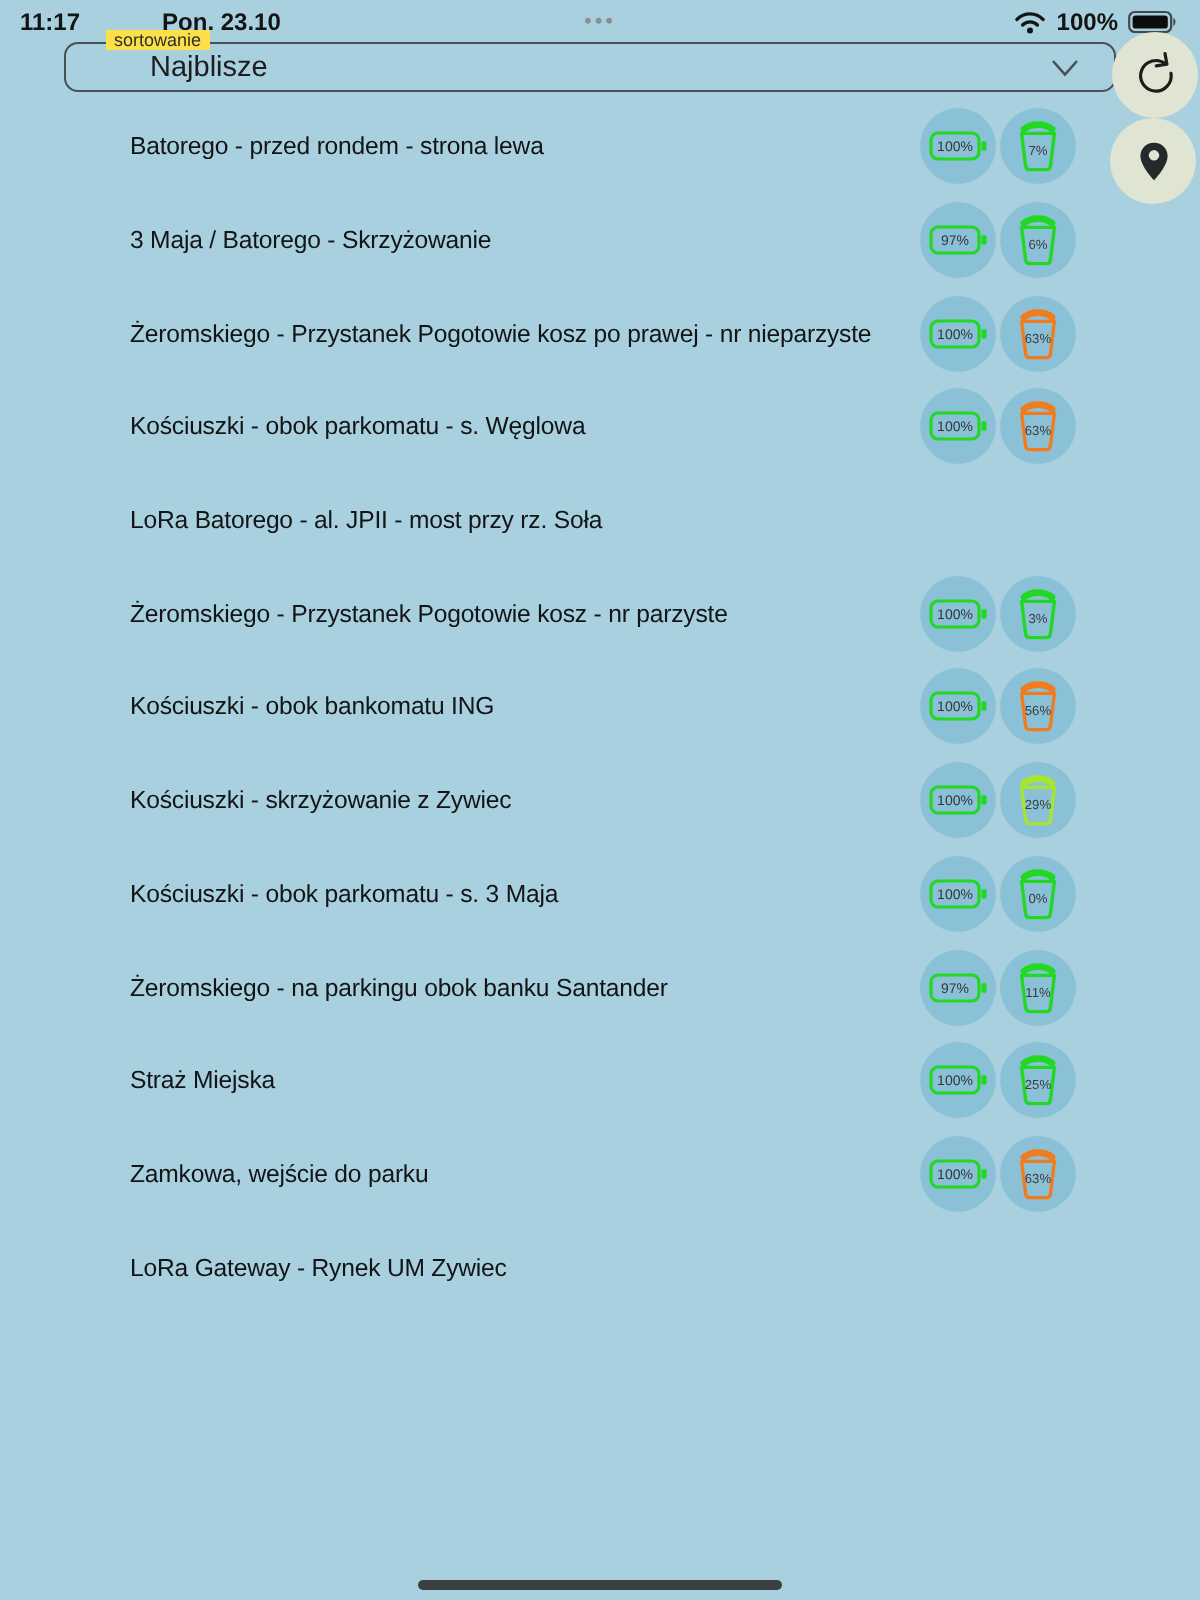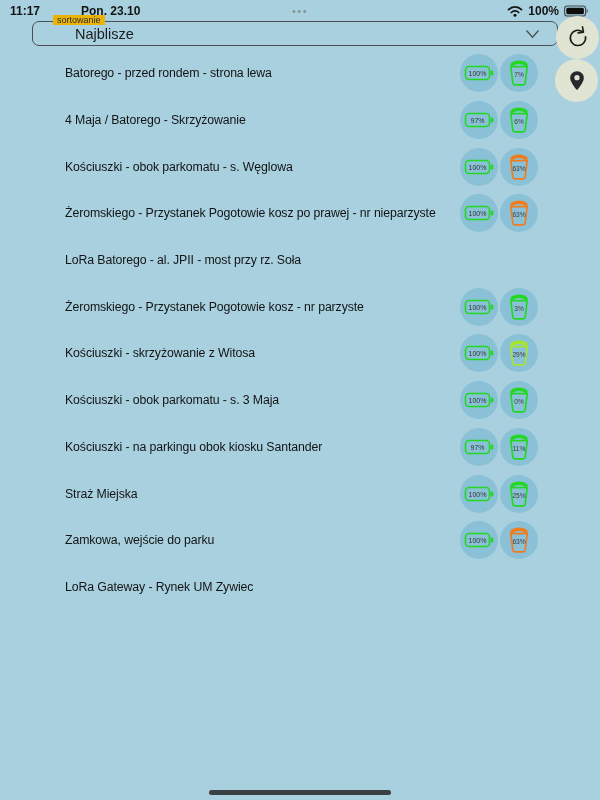--- a/index.html
+++ b/index.html
@@ -21,21 +21,21 @@
     font-size:11px;letter-spacing:1.5px;font-weight:400;}
   .sb-right{margin-left:auto;display:flex;align-items:center;gap:5px;font-weight:600;}
   
   .sort-box{
     position:absolute;left:32px;top:21px;width:526px;height:25px;
     border:1.4px solid #4a5054;border-radius:7px;box-sizing:border-box;
     background:transparent;
   }
   .sort-label{
     position:absolute;top:-7px;left:20px;font-size:9px;color:#2b2f31;
-    background:#eab308;padding:0 4px;line-height:10px;
+    background:#fde047;padding:0 4px;line-height:10px;
   }
   .sort-value{
     position:absolute;left:14px;top:50%;transform:translateY(-50%);
     font-size:14.5px;color:#1b1d1e;margin-left:28px;
   }
   .sort-chevron{position:absolute;right:17px;top:50%;transform:translateY(-50%);display:flex;}
   
   .round-btn{
     position:absolute;width:43px;height:43px;border-radius:50%;
     background:#e0e4d2;display:flex;align-items:center;justify-content:center;
@@ -129,55 +129,55 @@
     </span>
     <span class="badge bin-badge">
       <svg width="38" height="38" viewBox="0 0 38 38">
         <path class="bin-lid" d="M12 10.6 A 8.4 5.2 0 0 1 26 10.6" fill="none" stroke-width="3.4" stroke-linecap="round" stroke="#22d822"></path>
         <path class="bin-body" d="M10.8 12.7 L12.8 29 Q13 30.8 14.9 30.8 L23.1 30.8 Q25 30.8 25.2 29 L27.2 12.7 Z" fill="none" stroke-width="1.7" stroke-linejoin="round" stroke="#22d822"></path>
         <text class="bin-text" x="19" y="23.4" text-anchor="middle" font-size="6.6" fill="#3a3d3f" font-family="Liberation Sans, sans-serif">7%</text>
       </svg>
     </span>
   </div>
     <div class="row">
-    <span class="row-label">4 Maja /  Batorego - Skrzyżowanie</span>
+    <span class="row-label">3 Maja /  Batorego - Skrzyżowanie</span>
     <span class="badge battery-badge">
       <svg width="38" height="38" viewBox="0 0 38 38">
         <rect class="batt-shape" x="5.5" y="12.5" width="24" height="13" rx="3.5" fill="none" stroke-width="1.6" stroke="#22d822"></rect>
         <rect class="batt-nub" x="30.7" y="16.5" width="2.6" height="5" rx="1.2" fill="#22d822"></rect>
         <text class="batt-text" x="17.5" y="21.7" text-anchor="middle" font-size="7" fill="#333638" font-family="Liberation Sans, sans-serif">97%</text>
       </svg>
     </span>
     <span class="badge bin-badge">
       <svg width="38" height="38" viewBox="0 0 38 38">
         <path class="bin-lid" d="M12 10.6 A 8.4 5.2 0 0 1 26 10.6" fill="none" stroke-width="3.4" stroke-linecap="round" stroke="#22d822"></path>
         <path class="bin-body" d="M10.8 12.7 L12.8 29 Q13 30.8 14.9 30.8 L23.1 30.8 Q25 30.8 25.2 29 L27.2 12.7 Z" fill="none" stroke-width="1.7" stroke-linejoin="round" stroke="#22d822"></path>
         <text class="bin-text" x="19" y="23.4" text-anchor="middle" font-size="6.6" fill="#3a3d3f" font-family="Liberation Sans, sans-serif">6%</text>
       </svg>
     </span>
   </div>
     <div class="row">
-    <span class="row-label">Kościuszki - obok parkomatu - s. Węglowa</span>
+    <span class="row-label">Żeromskiego - Przystanek Pogotowie kosz po prawej - nr nieparzyste</span>
     <span class="badge battery-badge">
       <svg width="38" height="38" viewBox="0 0 38 38">
         <rect class="batt-shape" x="5.5" y="12.5" width="24" height="13" rx="3.5" fill="none" stroke-width="1.6" stroke="#22d822"></rect>
         <rect class="batt-nub" x="30.7" y="16.5" width="2.6" height="5" rx="1.2" fill="#22d822"></rect>
         <text class="batt-text" x="17.5" y="21.7" text-anchor="middle" font-size="7" fill="#333638" font-family="Liberation Sans, sans-serif">100%</text>
       </svg>
     </span>
     <span class="badge bin-badge">
       <svg width="38" height="38" viewBox="0 0 38 38">
         <path class="bin-lid" d="M12 10.6 A 8.4 5.2 0 0 1 26 10.6" fill="none" stroke-width="3.4" stroke-linecap="round" stroke="#f07c1e"></path>
         <path class="bin-body" d="M10.8 12.7 L12.8 29 Q13 30.8 14.9 30.8 L23.1 30.8 Q25 30.8 25.2 29 L27.2 12.7 Z" fill="none" stroke-width="1.7" stroke-linejoin="round" stroke="#f07c1e"></path>
         <text class="bin-text" x="19" y="23.4" text-anchor="middle" font-size="6.6" fill="#3a3d3f" font-family="Liberation Sans, sans-serif">63%</text>
       </svg>
     </span>
   </div>
     <div class="row">
-    <span class="row-label">Żeromskiego - Przystanek Pogotowie kosz po prawej - nr nieparzyste</span>
+    <span class="row-label">Kościuszki - obok parkomatu - s. Węglowa</span>
     <span class="badge battery-badge">
       <svg width="38" height="38" viewBox="0 0 38 38">
         <rect class="batt-shape" x="5.5" y="12.5" width="24" height="13" rx="3.5" fill="none" stroke-width="1.6" stroke="#22d822"></rect>
         <rect class="batt-nub" x="30.7" y="16.5" width="2.6" height="5" rx="1.2" fill="#22d822"></rect>
         <text class="batt-text" x="17.5" y="21.7" text-anchor="middle" font-size="7" fill="#333638" font-family="Liberation Sans, sans-serif">100%</text>
       </svg>
     </span>
     <span class="badge bin-badge">
       <svg width="38" height="38" viewBox="0 0 38 38">
         <path class="bin-lid" d="M12 10.6 A 8.4 5.2 0 0 1 26 10.6" fill="none" stroke-width="3.4" stroke-linecap="round" stroke="#f07c1e"></path>
@@ -201,21 +201,38 @@
     </span>
     <span class="badge bin-badge">
       <svg width="38" height="38" viewBox="0 0 38 38">
         <path class="bin-lid" d="M12 10.6 A 8.4 5.2 0 0 1 26 10.6" fill="none" stroke-width="3.4" stroke-linecap="round" stroke="#22d822"></path>
         <path class="bin-body" d="M10.8 12.7 L12.8 29 Q13 30.8 14.9 30.8 L23.1 30.8 Q25 30.8 25.2 29 L27.2 12.7 Z" fill="none" stroke-width="1.7" stroke-linejoin="round" stroke="#22d822"></path>
         <text class="bin-text" x="19" y="23.4" text-anchor="middle" font-size="6.6" fill="#3a3d3f" font-family="Liberation Sans, sans-serif">3%</text>
       </svg>
     </span>
   </div>
     <div class="row">
-    <span class="row-label">Kościuszki - skrzyżowanie z Witosa</span>
+    <span class="row-label">Kościuszki - obok bankomatu ING</span>
+    <span class="badge battery-badge">
+      <svg width="38" height="38" viewBox="0 0 38 38">
+        <rect class="batt-shape" x="5.5" y="12.5" width="24" height="13" rx="3.5" fill="none" stroke-width="1.6" stroke="#22d822"></rect>
+        <rect class="batt-nub" x="30.7" y="16.5" width="2.6" height="5" rx="1.2" fill="#22d822"></rect>
+        <text class="batt-text" x="17.5" y="21.7" text-anchor="middle" font-size="7" fill="#333638" font-family="Liberation Sans, sans-serif">100%</text>
+      </svg>
+    </span>
+    <span class="badge bin-badge">
+      <svg width="38" height="38" viewBox="0 0 38 38">
+        <path class="bin-lid" d="M12 10.6 A 8.4 5.2 0 0 1 26 10.6" fill="none" stroke-width="3.4" stroke-linecap="round" stroke="#f07c1e"></path>
+        <path class="bin-body" d="M10.8 12.7 L12.8 29 Q13 30.8 14.9 30.8 L23.1 30.8 Q25 30.8 25.2 29 L27.2 12.7 Z" fill="none" stroke-width="1.7" stroke-linejoin="round" stroke="#f07c1e"></path>
+        <text class="bin-text" x="19" y="23.4" text-anchor="middle" font-size="6.6" fill="#3a3d3f" font-family="Liberation Sans, sans-serif">56%</text>
+      </svg>
+    </span>
+  </div>
+    <div class="row">
+    <span class="row-label">Kościuszki - skrzyżowanie z Zywiec</span>
     <span class="badge battery-badge">
       <svg width="38" height="38" viewBox="0 0 38 38">
         <rect class="batt-shape" x="5.5" y="12.5" width="24" height="13" rx="3.5" fill="none" stroke-width="1.6" stroke="#22d822"></rect>
         <rect class="batt-nub" x="30.7" y="16.5" width="2.6" height="5" rx="1.2" fill="#22d822"></rect>
         <text class="batt-text" x="17.5" y="21.7" text-anchor="middle" font-size="7" fill="#333638" font-family="Liberation Sans, sans-serif">100%</text>
       </svg>
     </span>
     <span class="badge bin-badge">
       <svg width="38" height="38" viewBox="0 0 38 38">
         <path class="bin-lid" d="M12 10.6 A 8.4 5.2 0 0 1 26 10.6" fill="none" stroke-width="3.4" stroke-linecap="round" stroke="#a6e62e"></path>
@@ -235,21 +252,21 @@
     </span>
     <span class="badge bin-badge">
       <svg width="38" height="38" viewBox="0 0 38 38">
         <path class="bin-lid" d="M12 10.6 A 8.4 5.2 0 0 1 26 10.6" fill="none" stroke-width="3.4" stroke-linecap="round" stroke="#22d822"></path>
         <path class="bin-body" d="M10.8 12.7 L12.8 29 Q13 30.8 14.9 30.8 L23.1 30.8 Q25 30.8 25.2 29 L27.2 12.7 Z" fill="none" stroke-width="1.7" stroke-linejoin="round" stroke="#22d822"></path>
         <text class="bin-text" x="19" y="23.4" text-anchor="middle" font-size="6.6" fill="#3a3d3f" font-family="Liberation Sans, sans-serif">0%</text>
       </svg>
     </span>
   </div>
     <div class="row">
-    <span class="row-label">Kościuszki - na parkingu obok kiosku Santander</span>
+    <span class="row-label">Żeromskiego - na parkingu obok banku Santander</span>
     <span class="badge battery-badge">
       <svg width="38" height="38" viewBox="0 0 38 38">
         <rect class="batt-shape" x="5.5" y="12.5" width="24" height="13" rx="3.5" fill="none" stroke-width="1.6" stroke="#22d822"></rect>
         <rect class="batt-nub" x="30.7" y="16.5" width="2.6" height="5" rx="1.2" fill="#22d822"></rect>
         <text class="batt-text" x="17.5" y="21.7" text-anchor="middle" font-size="7" fill="#333638" font-family="Liberation Sans, sans-serif">97%</text>
       </svg>
     </span>
     <span class="badge bin-badge">
       <svg width="38" height="38" viewBox="0 0 38 38">
         <path class="bin-lid" d="M12 10.6 A 8.4 5.2 0 0 1 26 10.6" fill="none" stroke-width="3.4" stroke-linecap="round" stroke="#22d822"></path>

